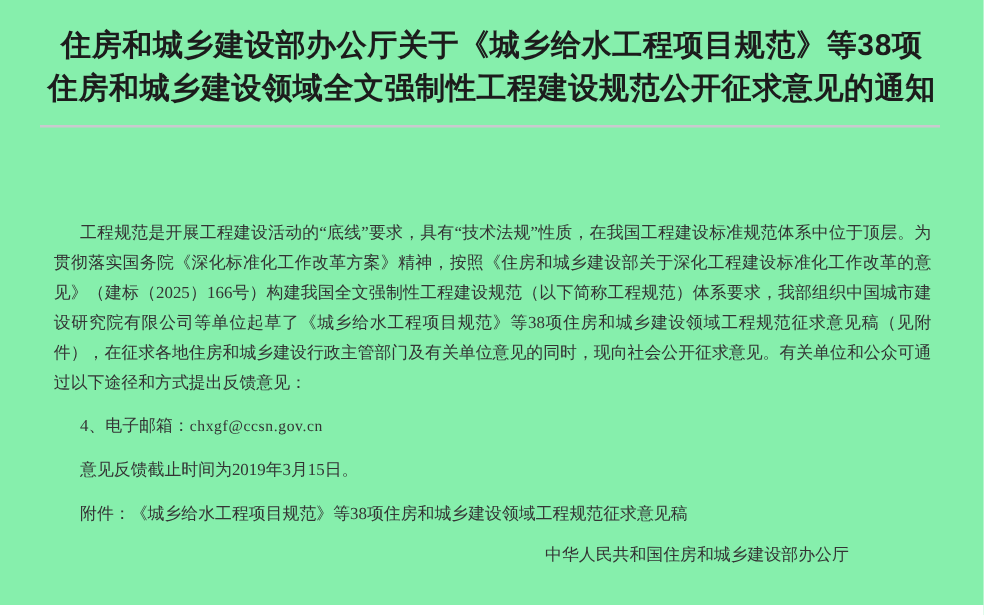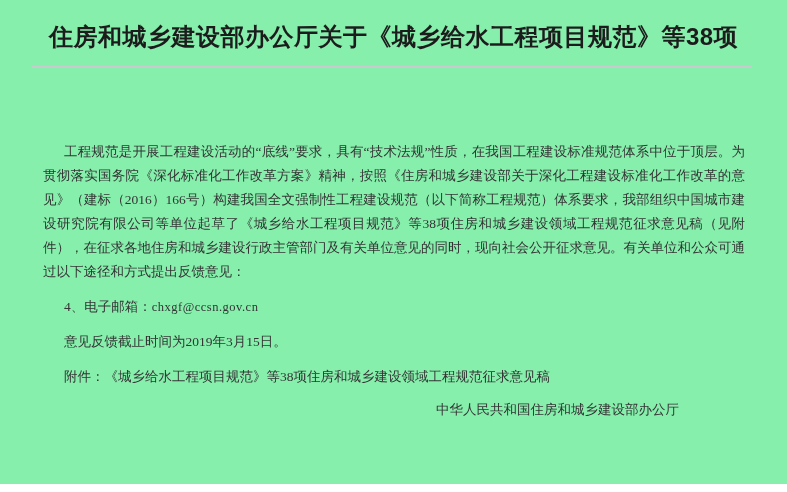--- a/index.html
+++ b/index.html
@@ -68,27 +68,28 @@
     color: #343434;
   }
 </style>
 </head>
 <body>
 
 <div class="page">
 
   <h1 class="notice-title">
     <div>住房和城乡建设部办公厅关于《城乡给水工程项目规范》等38项</div>
+    <div>住房和城乡建设领域全文强制性工程建设规范公开征求意见的通知</div>
   </h1>
 
   <div class="title-divider"></div>
 
   <div class="content">
 
-    <p class="intro-paragraph">工程规范是开展工程建设活动的“底线”要求，具有“技术法规”性质，在我国工程建设标准规范体系中位于顶层。为贯彻落实国务院《深化标准化工作改革方案》精神，按照《住房和城乡建设部关于深化工程建设标准化工作改革的意见》（建标（2016）166号）构建我国全文强制性工程建设规范（以下简称工程规范）体系要求，我部组织中国城市建设研究院有限公司等单位起草了《城乡给水工程项目规范》等38项住房和城乡建设领域工程规范征求意见稿（见附件），在征求各地住房和城乡建设行政主管部门及有关单位意见的同时，现向社会公开征求意见。有关单位和公众可通过以下途径和方式提出反馈意见：</p>
+    <p class="intro-paragraph">工程规范是开展工程建设活动的“底线”要求，具有“技术法规”性质，在我国工程建设标准规范体系中位于顶层。为贯彻落实国务院《深化标准化工作改革方案》精神，按照《住房和城乡建设部关于深化工程建设标准化工作改革的意见》（建标（2025）166号）构建我国全文强制性工程建设规范（以下简称工程规范）体系要求，我部组织中国城市建设研究院有限公司等单位起草了《城乡给水工程项目规范》等38项住房和城乡建设领域工程规范征求意见稿（见附件），在征求各地住房和城乡建设行政主管部门及有关单位意见的同时，现向社会公开征求意见。有关单位和公众可通过以下途径和方式提出反馈意见：</p>
 
     <p class="doc-line"><span>4、电子邮箱：</span><span class="email-value">chxgf@ccsn.gov.cn</span></p>
 
 
     <p class="doc-line">意见反馈截止时间为2019年3月15日。</p>
 
     <p class="doc-line">附件：《城乡给水工程项目规范》等38项住房和城乡建设领域工程规范征求意见稿</p>
 
     <div class="signature-block">
       <div class="signature-inner">

